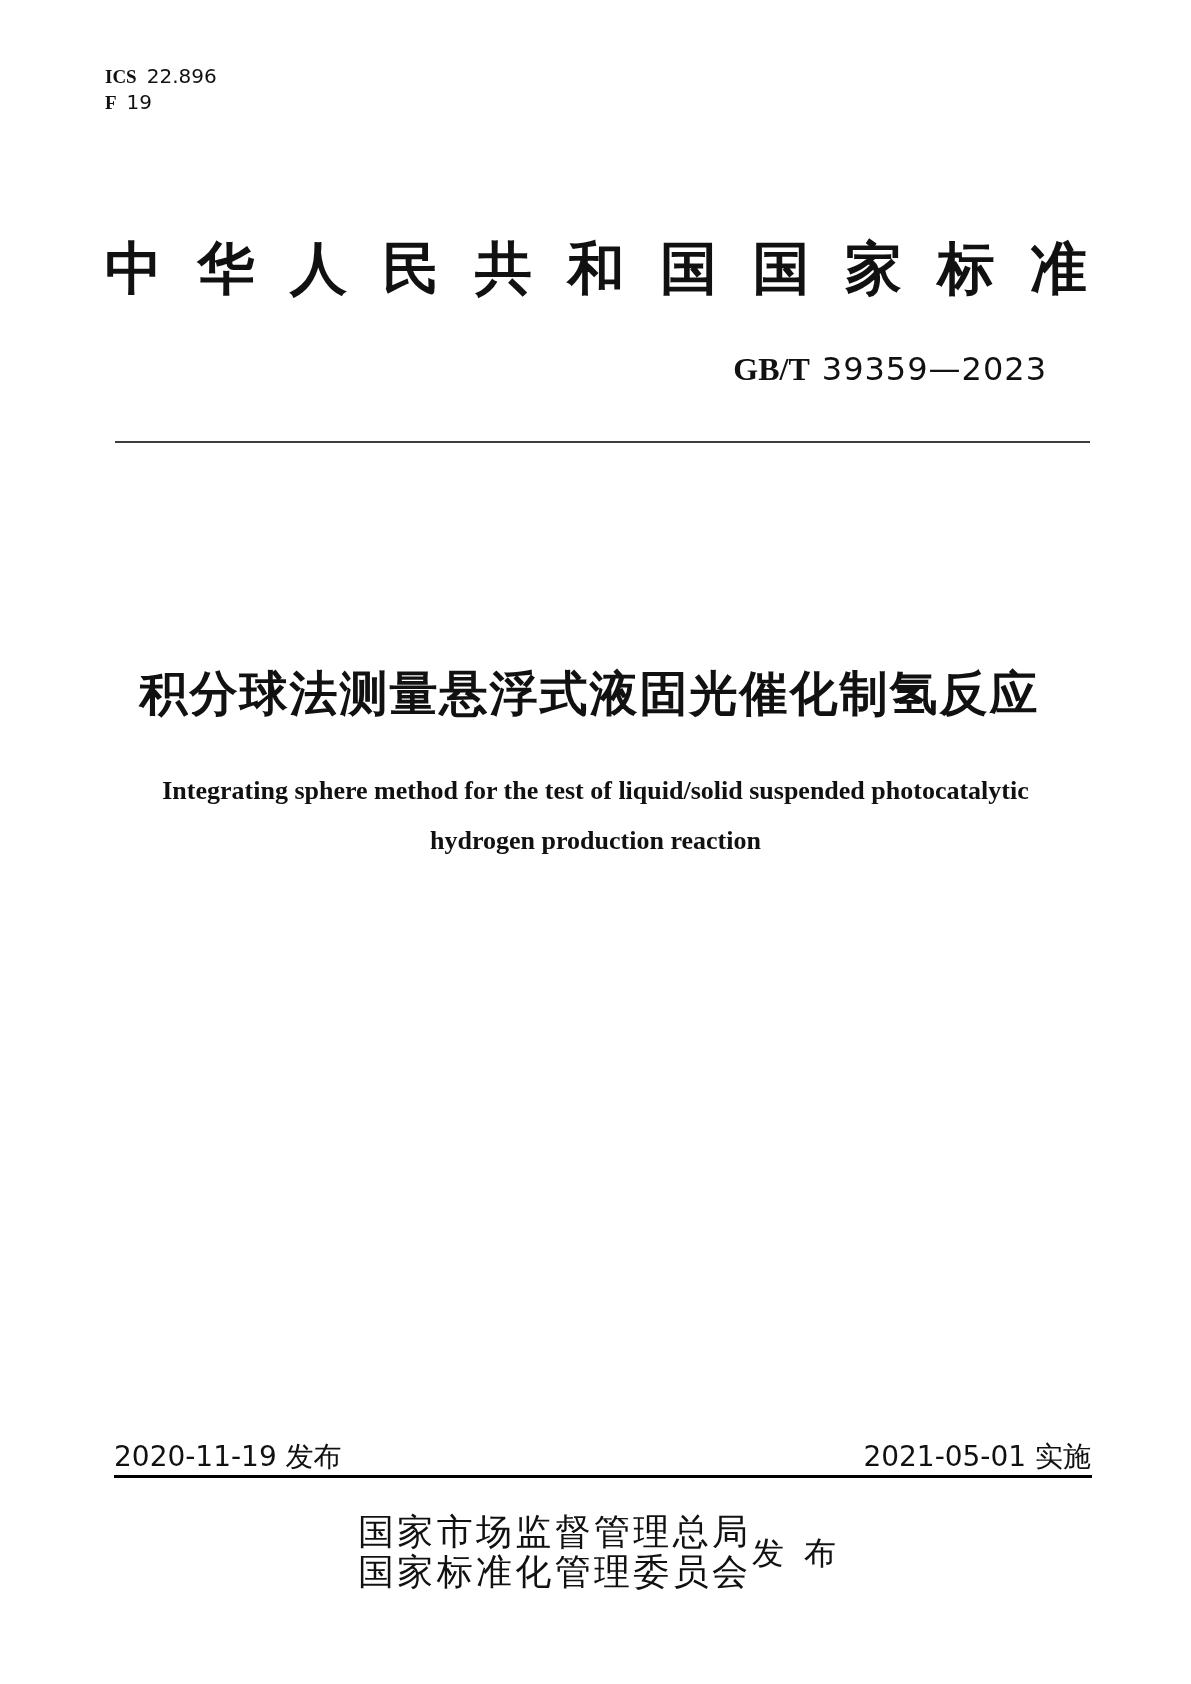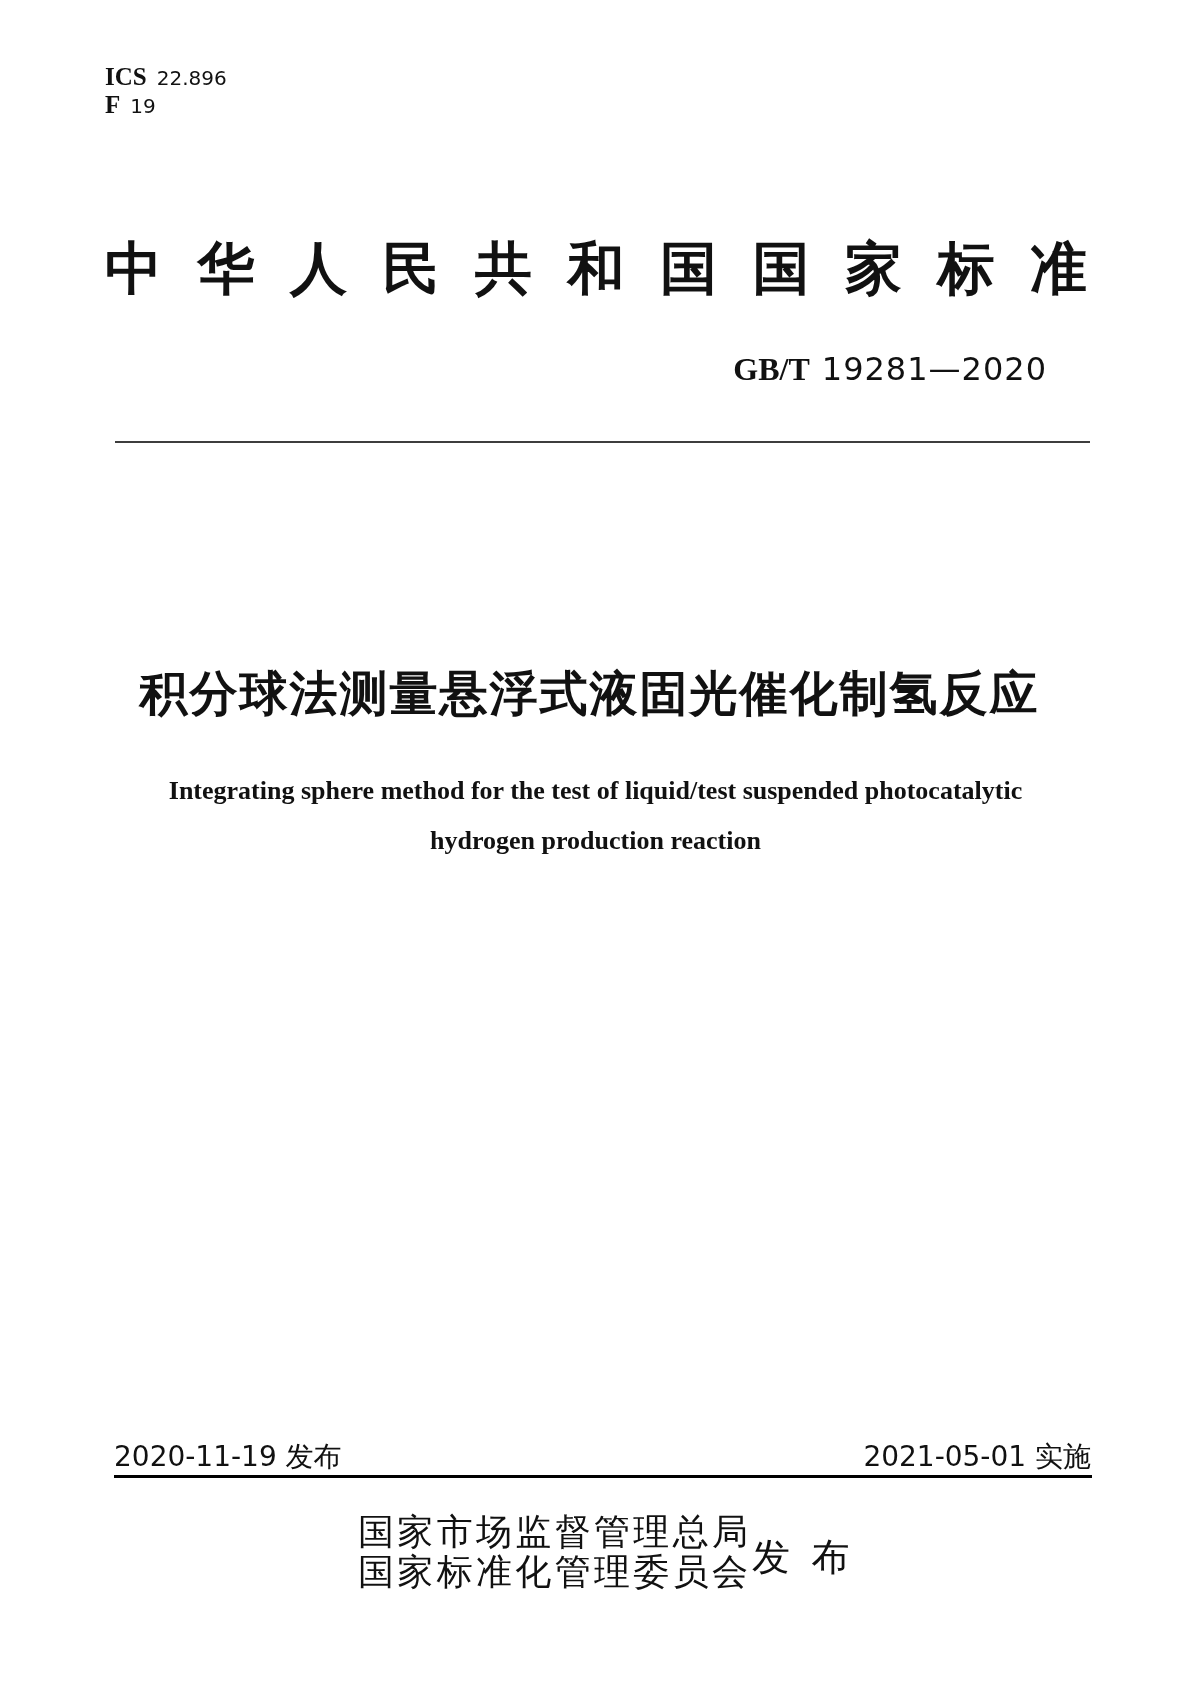--- a/index.html
+++ b/index.html
@@ -7,21 +7,21 @@
     position:relative;
     width:1191px;height:1684px;
     margin:0 auto;
     background:#ffffff;
     color:#111;
     font-family:"Liberation Serif",serif;
     overflow:hidden;
   }
   
   .ics{position:absolute;left:105px;top:64px;line-height:25px;}
-  .ics .lbl{font-family:"Liberation Serif",serif;font-weight:700;font-size:25px;}
+  .ics .lbl{font-family:"Liberation Serif",serif;font-weight:700;font-size:19px;}
   .ics .val{font-family:"DejaVu Sans","Liberation Sans",sans-serif;font-weight:400;font-size:20px;margin-left:10px;}
   
   .gb-logo{position:absolute;left:776px;top:82px;width:230px;height:126px;}
   
   .national{
     position:absolute;left:105px;width:982px;top:236px;margin:0;
     font-size:57px;font-weight:700;line-height:66px;
     display:flex;justify-content:space-between;
     font-family:"Liberation Serif",serif;
   }
@@ -49,21 +49,21 @@
   .date-right{right:100px;}
   
   .pub-block{position:absolute;left:358px;top:1512px;width:390px;}
   .pub-line{
     display:flex;justify-content:space-between;
     font-size:36px;line-height:40px;font-weight:400;
     font-family:"Liberation Serif",serif;
   }
   .publish-label{
     position:absolute;left:752px;top:1532px;
-    font-size:38px;letter-spacing:6px;white-space:nowrap;
+    font-size:32px;letter-spacing:6px;white-space:nowrap;
     font-family:"Liberation Serif",serif;
   }
 </style>
 </head>
 <body>
 
 <div class="page">
 
   <div class="ics">
     <div>
@@ -83,29 +83,29 @@
       <span>共</span>
       <span>和</span>
       <span>国</span>
       <span>国</span>
       <span>家</span>
       <span>标</span>
       <span>准</span>
     </h1>
 
   <div class="doc-code">
-    <span class="prefix">GB/T</span><span class="num">19281—2020</span>
+    <span class="prefix">GB/T</span><span class="num">39359—2023</span>
   </div>
 
   <div class="rule-top"></div>
 
   <h2 class="title-zh">积分球法测量悬浮式液固光催化制氢反应</h2>
 
   <div class="title-en">
-    <div>Integrating sphere method for the test of liquid/test suspended photocatalytic</div>
+    <div>Integrating sphere method for the test of liquid/solid suspended photocatalytic</div>
     <div>hydrogen production reaction</div>
   </div>
 
   <div class="date date-left">2020-11-19 发布</div>
   <div class="date date-right">2021-05-01 实施</div>
 
   <div class="rule-bottom"></div>
 
   <div class="pub-block">
     <div class="pub-line">

